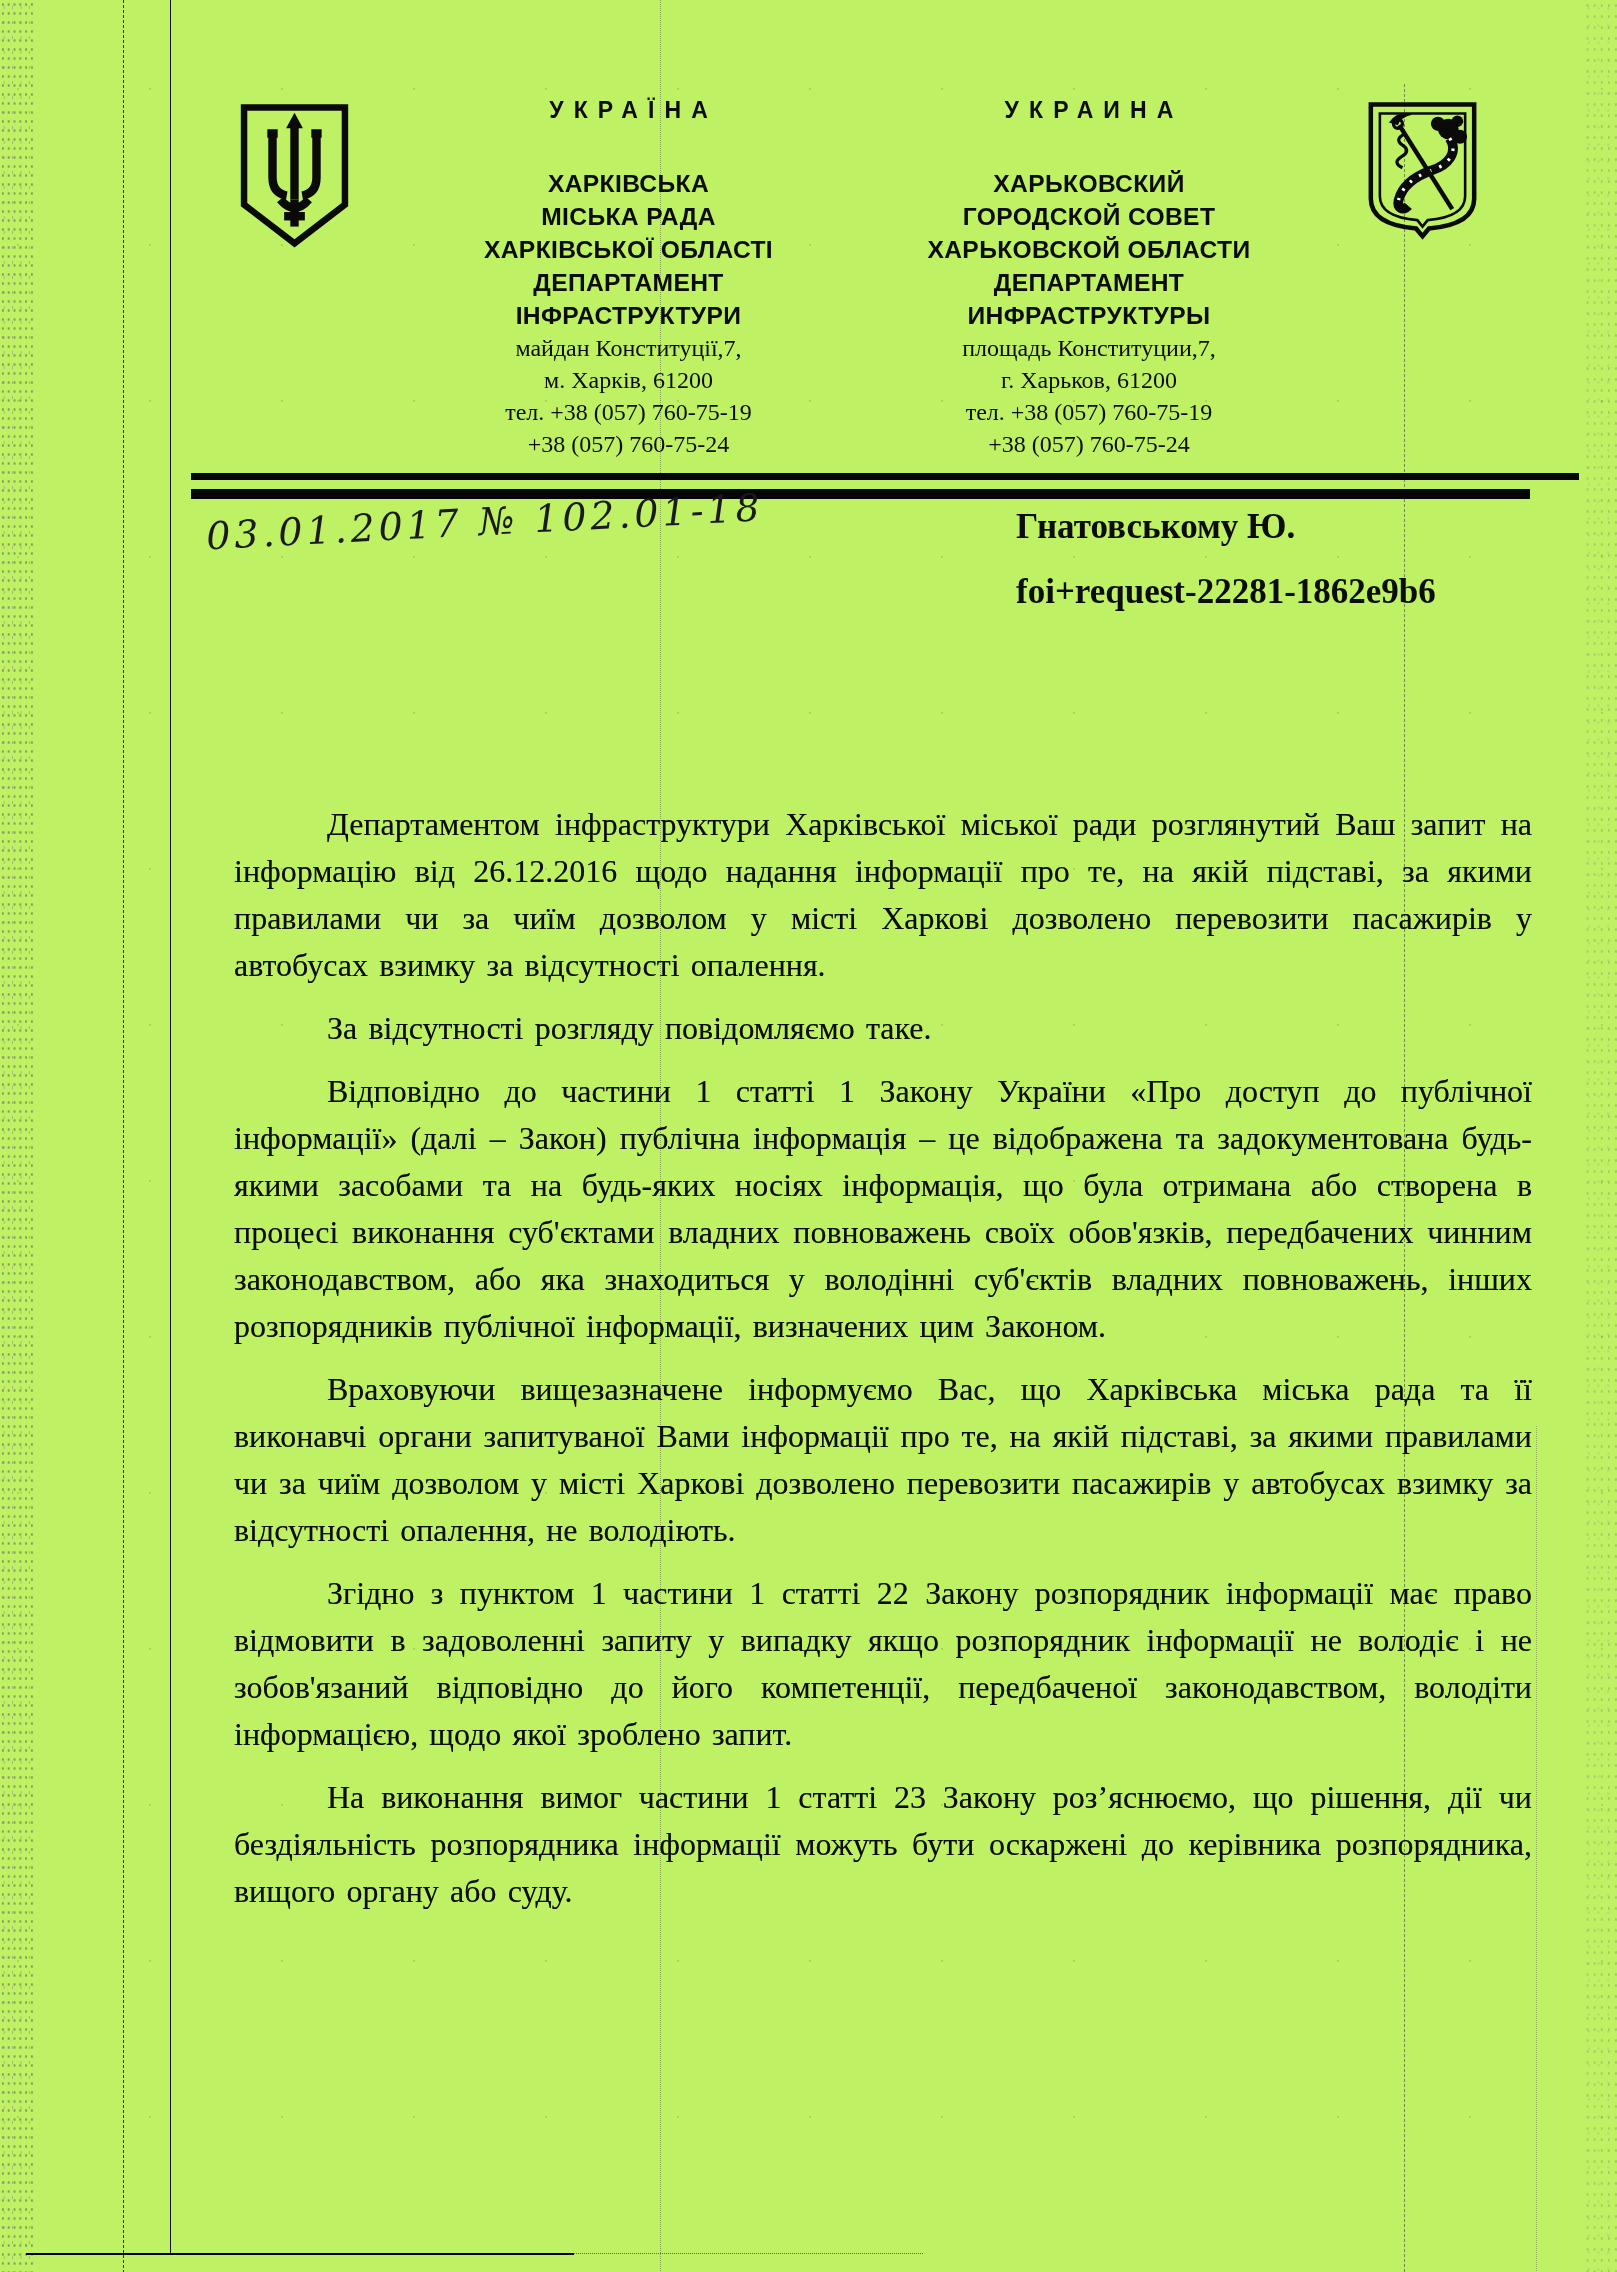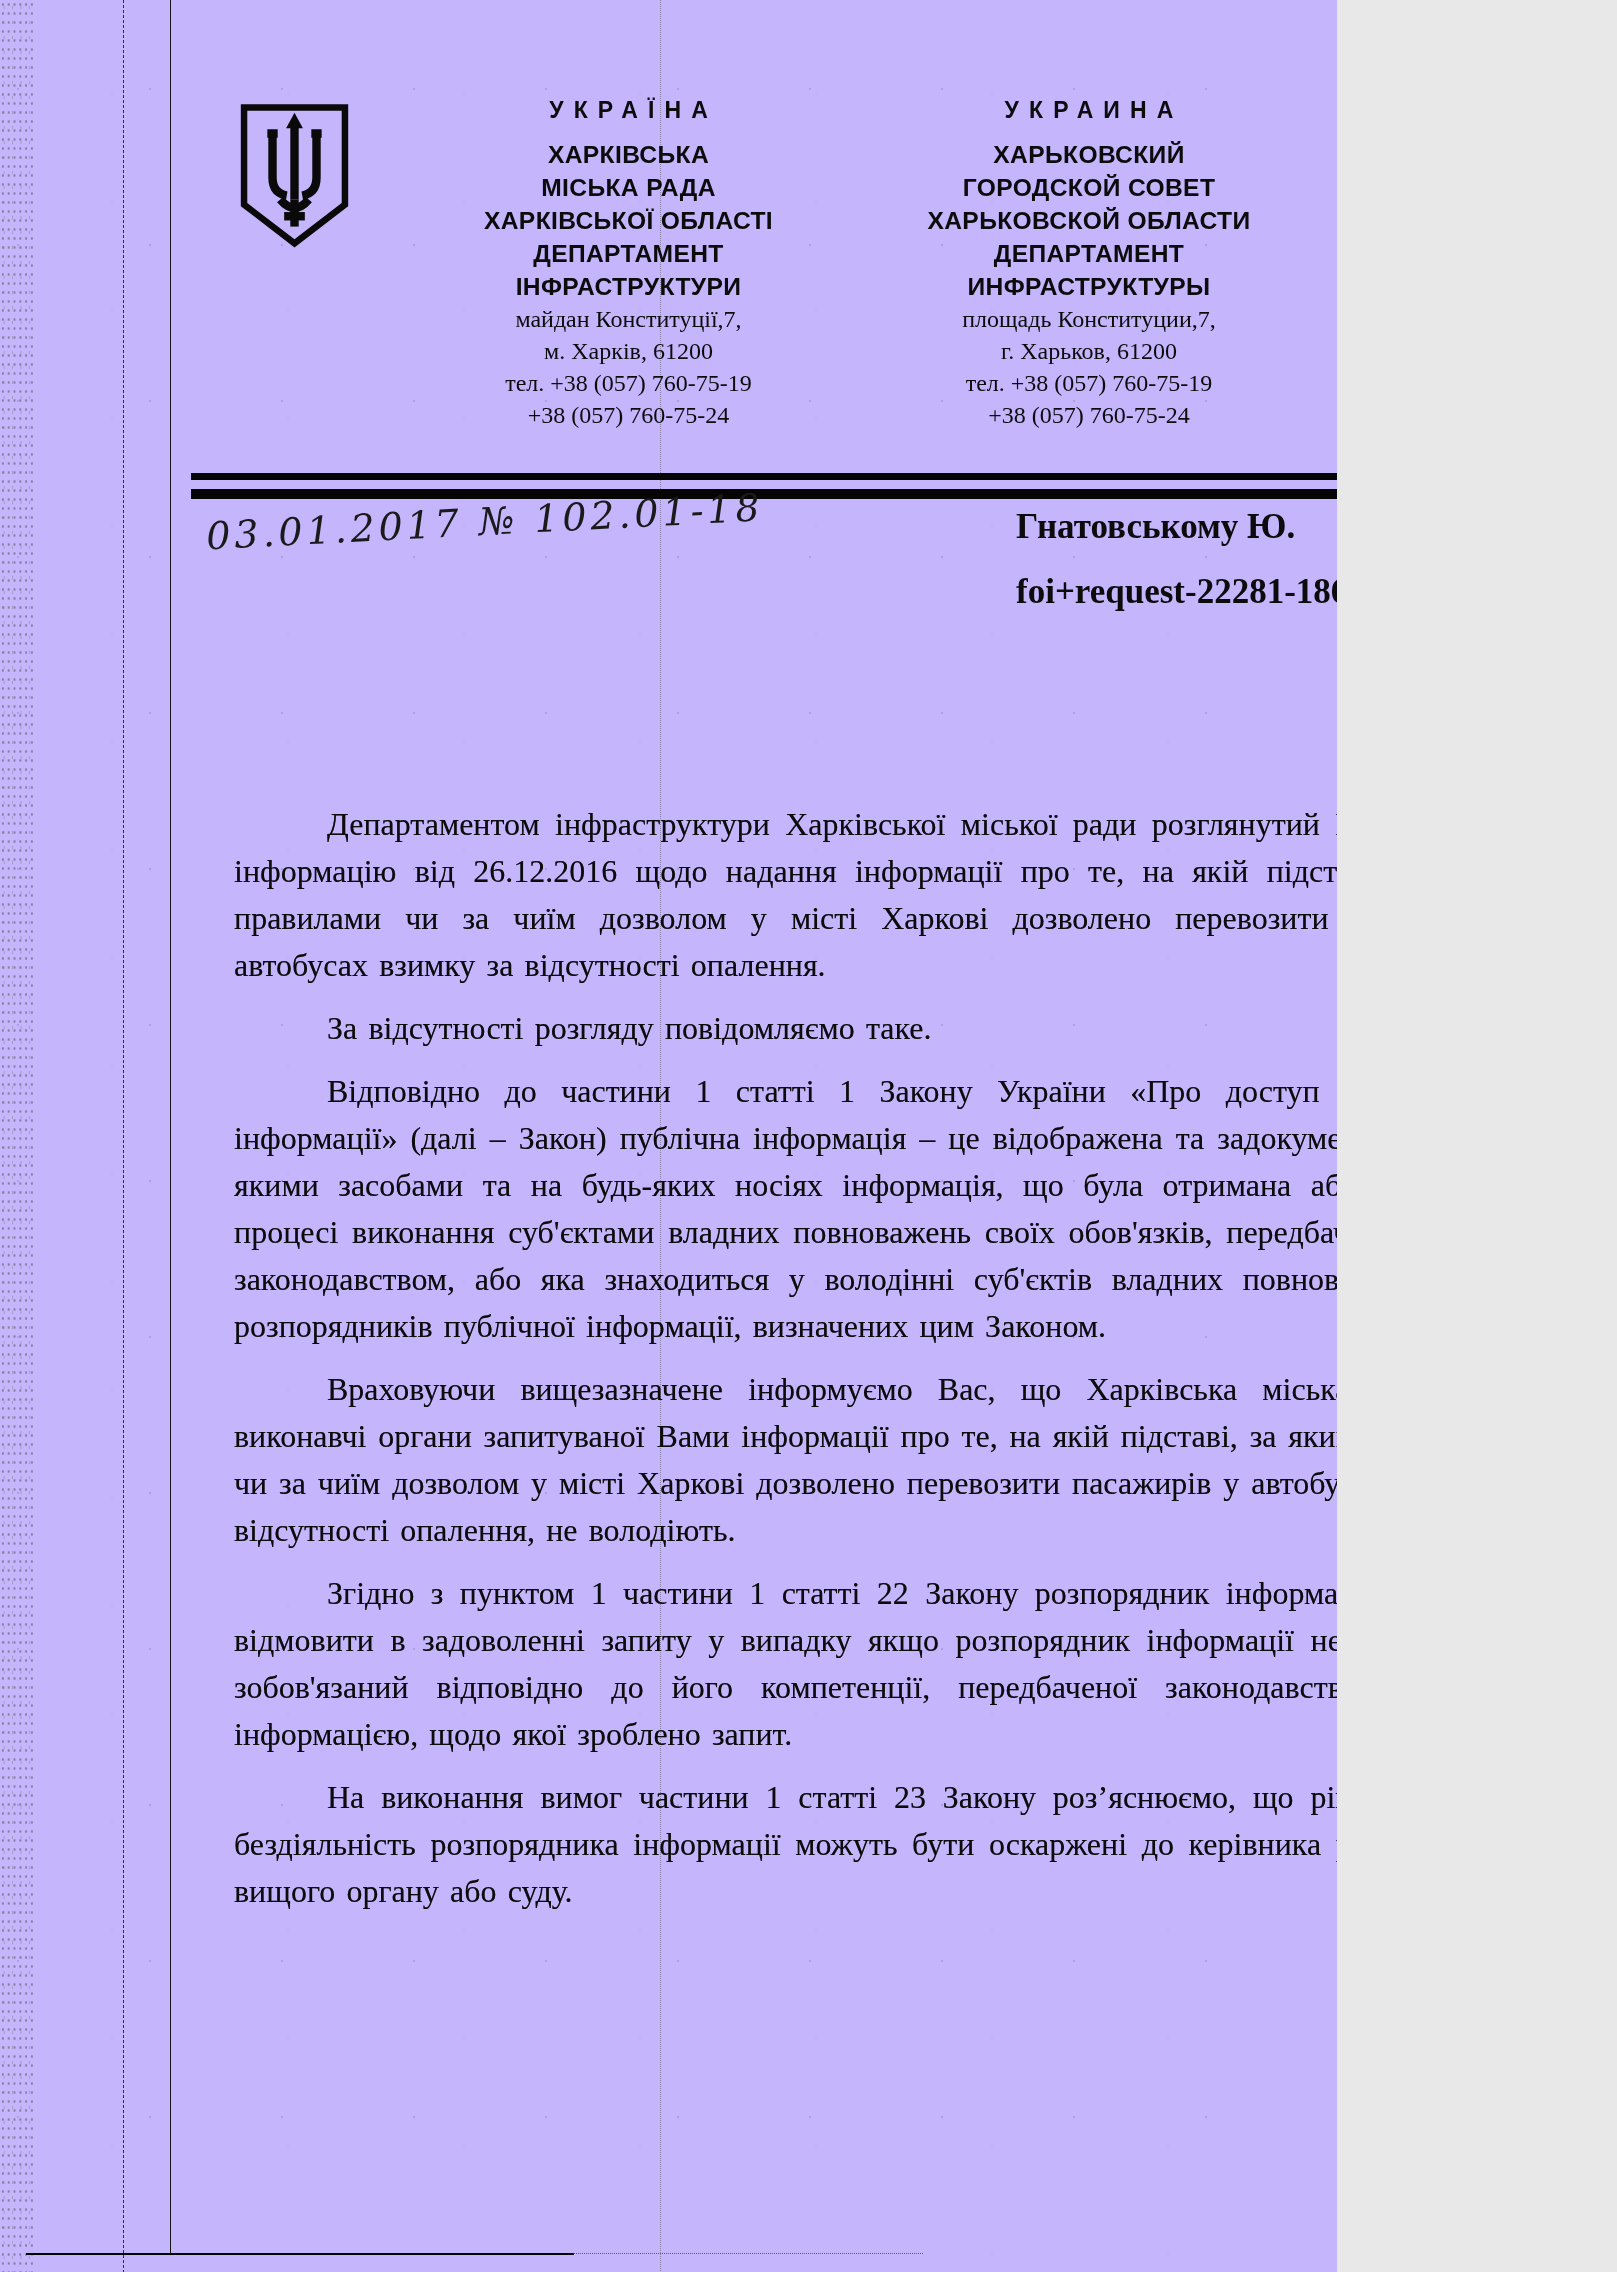--- a/index.html
+++ b/index.html
@@ -1,16 +1,16 @@
 <!DOCTYPE html>
 <html style="font-size:10.4px"><head>
 <meta charset="utf-8">
 <style>
   html,body{margin:0;padding:0;background:#e8e8e8;}
-  .page{position:relative;width:1337px;height:2273px;background:#c4b5fd;overflow:hidden;
+  .page{position:relative;width:1617px;height:2273px;background:#bef264;overflow:hidden;
         font-kerning:none;color:#0c0c0c;}
   
   .noise-left{position:absolute;left:0;top:0;width:35px;height:2273px;opacity:.55;
     background-image:radial-gradient(#555 0.7px,transparent 1px),radial-gradient(#888 0.6px,transparent 0.9px);
     background-size:5.8px 9px,8.4px 15px;}
   .noise-right{position:absolute;left:1584px;top:0;width:34px;height:2273px;opacity:.3;
     background-image:radial-gradient(#666 0.7px,transparent 1px),radial-gradient(#999 0.6px,transparent 0.9px);
     background-size:7.1px 11px,9.7px 17px;}
   .speck-overlay{position:absolute;left:0;top:0;width:100%;height:100%;opacity:.35;pointer-events:none;
     background-image:radial-gradient(rgba(0,0,0,.55) 0.7px,transparent 1px),
@@ -24,21 +24,21 @@
   .bottom-rule{position:absolute;left:26px;top:2253px;width:548px;height:1.9px;background:#000;}
   .bottom-rule-dots{position:absolute;left:573px;top:2253px;width:350px;border-top:1.9px dotted #333;opacity:.7;}
   
   .emblem{position:absolute;}
   .emblem-left{left:235px;top:101px;width:119px;height:149px;}
   .emblem-right{left:1363px;top:98px;width:119px;height:146px;}
   .lh-col{position:absolute;text-align:center;}
   .lh-col-left{left:446px;top:97px;width:365px;}
   .lh-col-right{left:879px;top:97px;width:420px;}
   .country{font:700 23px/27px "Liberation Sans",sans-serif;letter-spacing:.44em;text-indent:.44em;}
-  .orgblock{margin-top:14px;font:700 24.6px/33px "Liberation Sans",sans-serif;letter-spacing:.015em;}
+  .orgblock{margin-top:43px;font:700 24.6px/33px "Liberation Sans",sans-serif;letter-spacing:.015em;}
   .orgblock div{white-space:nowrap;}
   .addrblock{font:400 24px/32px "Liberation Serif",serif;text-align:center;}
   .rule-top{position:absolute;left:191px;top:473px;width:1388px;height:7.1px;background:#050505;}
   .rule-bottom{position:absolute;left:191px;top:489px;width:1339px;height:10.4px;background:#050505;}
   
   .handwritten{position:absolute;left:206px;top:500px;width:557px;
     font-family:"DejaVu Serif",serif;font-style:italic;font-size:38px;letter-spacing:3.9px;
     color:#1a1a1a;transform:rotate(-3deg);white-space:nowrap;}
   .addressee{position:absolute;left:1016px;top:494px;width:492px;
     font:400 35px/65px "Liberation Serif",serif;}

